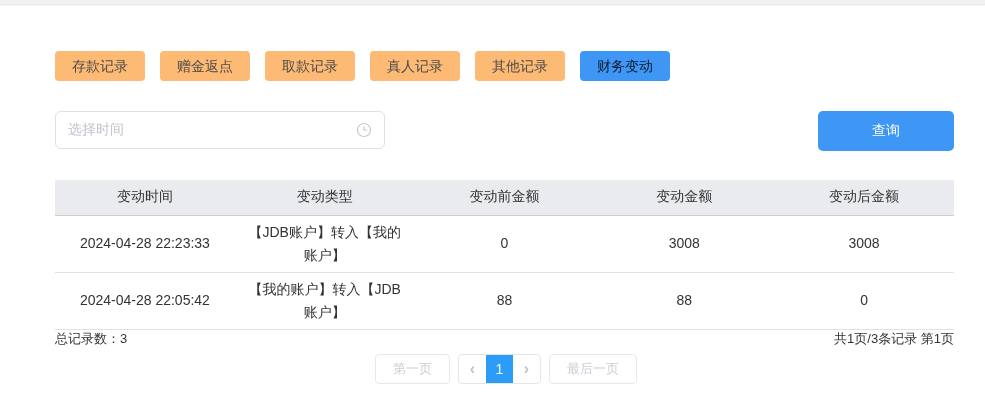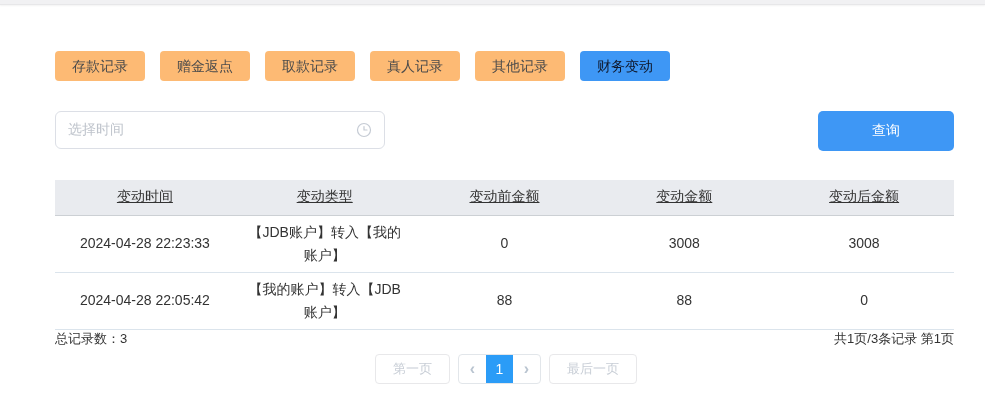--- a/index.html
+++ b/index.html
@@ -85,21 +85,20 @@
     table-layout: fixed;
   }
   thead th {
     background: #e9ebef;
     height: 35px;
     font-weight: normal;
     font-size: 14px;
     color: #333;
     text-align: center;
     border-bottom: 1px solid #ccd0d4;
-    text-decoration: underline;
   }
   tbody td {
     text-align: center;
     padding: 5px 10px;
     line-height: 23px;
     font-size: 14px;
     color: #333;
     border-bottom: 1px solid #dbe4ec;
     word-break: break-all;
   }

